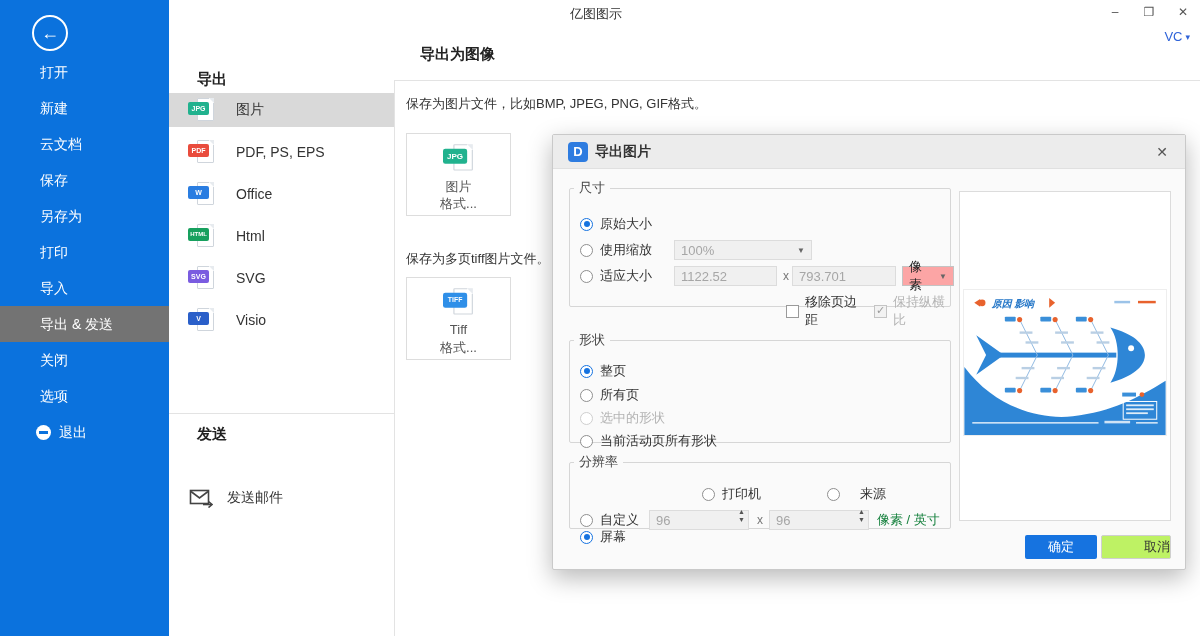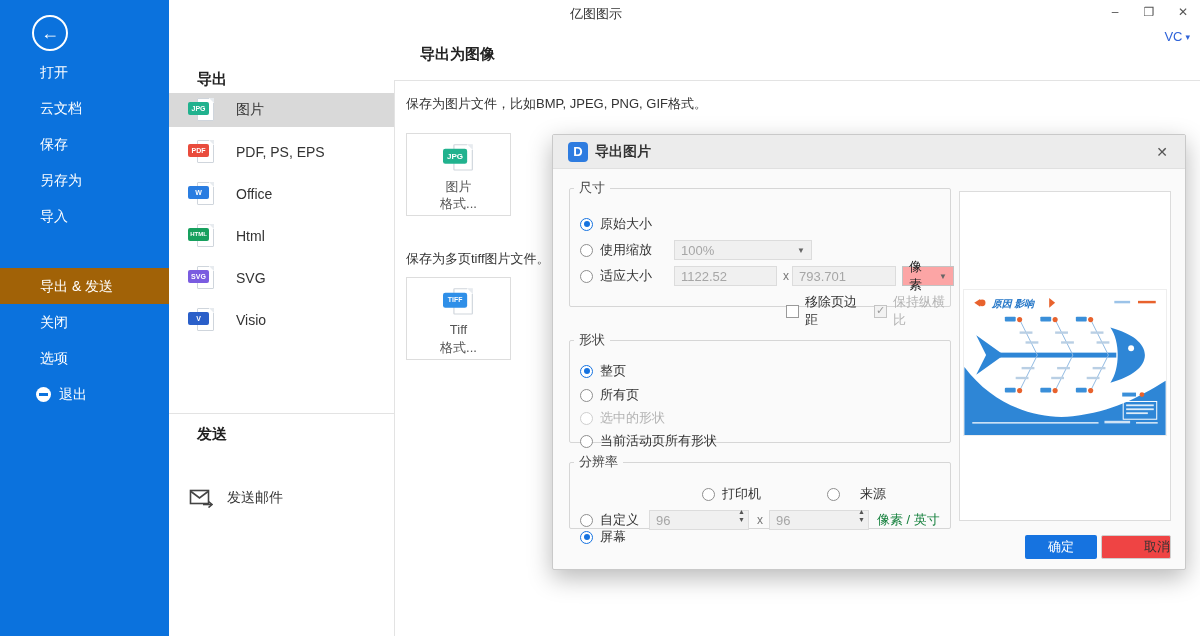--- a/index.html
+++ b/index.html
@@ -7,21 +7,21 @@
   body { font-family:"Liberation Sans","DejaVu Sans",sans-serif; background:#fff; overflow:hidden; }
   #app { position:relative; width:1200px; height:636px; background:#fff; }
 
   
   .sidebar { position:absolute; left:0; top:0; width:169px; height:636px; background:#0b72dd; z-index:3; }
   .back-btn { position:absolute; left:32px; top:15px; width:36px; height:36px; border:2px solid #fff; border-radius:50%;
               display:flex; align-items:center; justify-content:center; cursor:pointer; }
   .back-btn span { color:#fff; font-size:18px; line-height:1; }
   .nav { position:absolute; left:0; top:54px; width:169px; }
   .nav-item { height:36px; line-height:36px; padding-left:40px; color:#fff; font-size:14px; cursor:pointer; white-space:nowrap; }
-  .nav-item.active { background:#a16207;margin-top:34px; }
+  .nav-item.active { background:#737373; }
   .nav-item.exit { display:flex; align-items:center; padding-left:36px; }
   .exit-icon { width:15px; height:15px; background:#fff; border-radius:50%; position:relative; margin-right:8px; flex:0 0 auto; }
   .exit-icon::after { content:""; position:absolute; left:3px; top:6.5px; width:9px; height:2.5px; background:#0b72dd; }
 
   
   .app-title { position:absolute; left:570px; top:5px; font-size:13px; color:#333; z-index:2; }
   .win-controls { position:absolute; right:0; top:0; display:flex; z-index:4; }
   .win-btn { width:34px; height:24px; display:flex; align-items:center; justify-content:center; color:#555; font-size:12px; cursor:pointer; }
   .account { position:absolute; right:10px; top:29px; z-index:4; color:#2f63d8; font-size:13px; cursor:pointer; display:flex; align-items:center; gap:3px; }
   .account .caret { font-size:9px; color:#2f63d8; }
@@ -106,21 +106,21 @@
   .unit-label { font-size:13px; color:#15803d; }
 
   
   .preview { position:absolute; left:406px; top:56px; width:212px; height:330px; background:#fff; border:1px solid #dcdcdc; }
   .thumb { position:absolute; left:3px; top:97px; width:204px; height:147px; border:1px solid #eee; }
 
   
   .btn { position:absolute; top:400px; height:24px; font-size:13px; border:none; cursor:pointer;
          font-family:"Liberation Sans","DejaVu Sans",sans-serif; border-radius:2px; }
   .btn-ok { left:472px; width:72px; background:#1673e0; color:#fff; }
-  .btn-cancel { left:548px; width:70px; background:#ef4444; color:#333; border:1px solid #cfcfcf;padding-left:42px; }
+  .btn-cancel { left:548px; width:70px; background:#bef264; color:#333; border:1px solid #cfcfcf;padding-left:42px; }
 </style>
 </head>
 <body>
 
 <div id="app">
 
   <span class="app-title">亿图图示</span>
   <div class="win-controls">
     <div class="win-btn">–</div>
     <div class="win-btn">❐</div>
@@ -133,23 +133,25 @@
 
   <div class="hr-top"></div>
   <div class="v-divider"></div>
 
   <aside class="sidebar">
     <div class="back-btn">
       <span>←</span>
     </div>
     <nav class="nav">
       <div class="nav-item">打开</div>
+      <div class="nav-item">新建</div>
       <div class="nav-item">云文档</div>
       <div class="nav-item">保存</div>
       <div class="nav-item">另存为</div>
+      <div class="nav-item">打印</div>
       <div class="nav-item">导入</div>
       <div class="nav-item active">导出 &amp; 发送</div>
       <div class="nav-item">关闭</div>
       <div class="nav-item">选项</div>
       <div class="nav-item exit">
         <span class="exit-icon"></span>
         <span>退出</span>
       </div>
     </nav>
   </aside>

